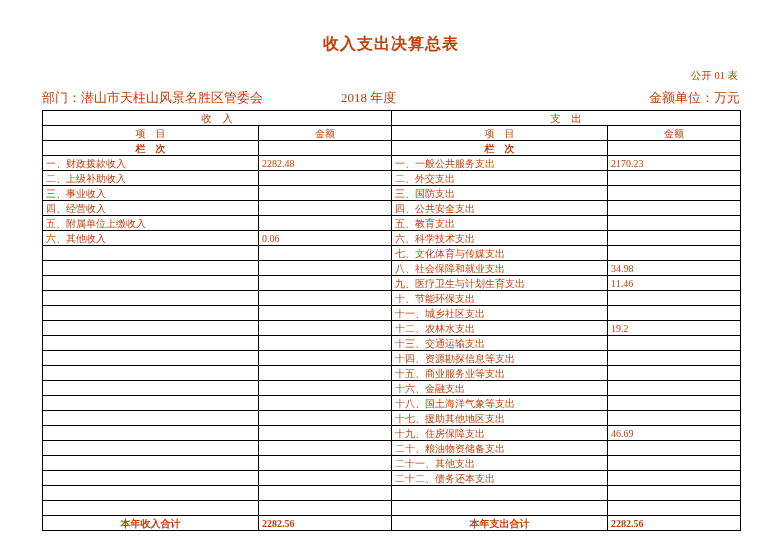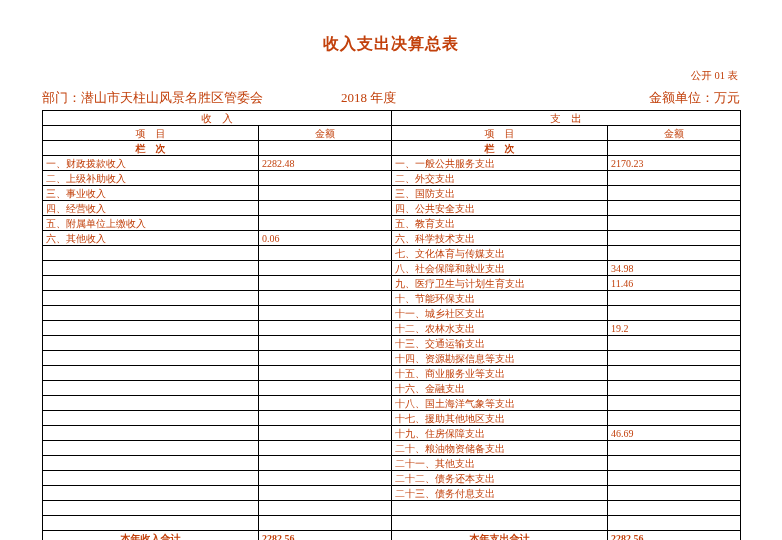--- a/index.html
+++ b/index.html
@@ -259,26 +259,20 @@
           </tr>
           <tr>
             <td class="c-left"></td>
             <td class="c-right"></td>
             <td class="c-left">二十二、债务还本支出</td>
             <td class="c-right"></td>
           </tr>
           <tr>
             <td class="c-left"></td>
             <td class="c-right"></td>
-            <td class="c-left">二十三、债务付息支出</td>
-            <td class="c-right"></td>
-          </tr>
-          <tr>
-            <td class="c-left"></td>
-            <td class="c-right"></td>
             <td class="c-left"></td>
             <td class="c-right"></td>
           </tr>
           <tr>
             <td class="c-left"></td>
             <td class="c-right"></td>
             <td class="c-left"></td>
             <td class="c-right"></td>
           </tr>
         </tbody>

